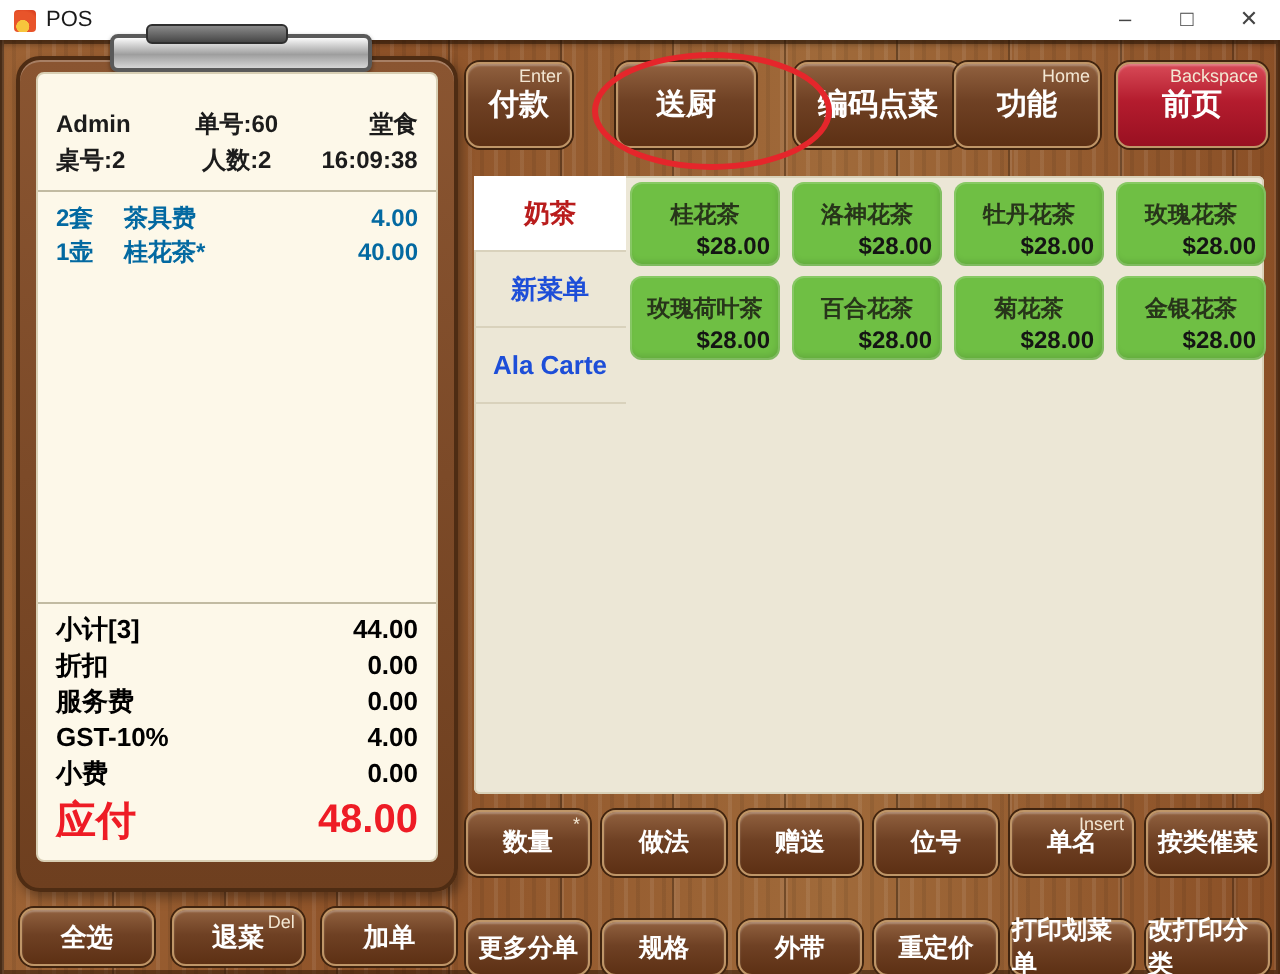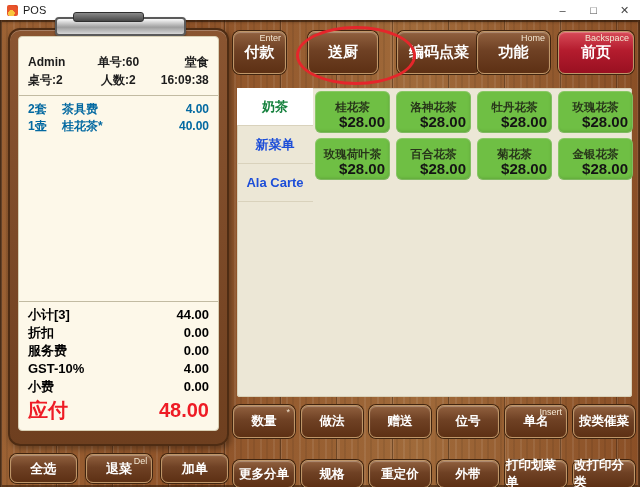--- a/index.html
+++ b/index.html
@@ -80,28 +80,28 @@
   .ab-prev{left:325px;width:76px;}
   .ellipse{position:absolute;left:63px;top:-5px;width:114px;height:53px;
     border:3px solid #e5262b;border-radius:50%;pointer-events:none;z-index:5;}
 
   
   .menu-panel{position:absolute;left:237px;top:68px;width:395px;height:309px;
     background:#ece7d6;border-radius:3px;box-shadow:inset 0 0 0 1px #d9d1b8;}
   .cat-sidebar{position:absolute;left:0;top:0;width:76px;height:100%;}
   .cat-tab{height:37px;display:flex;align-items:center;justify-content:center;
     font-size:13px;font-weight:bold;color:#1d4ed8;border-bottom:1px solid #d9d2bc;cursor:pointer;}
-  .cat-tab.selected{background:#ffffff;color:#15803d;}
+  .cat-tab.selected{background:#ffffff;color:#b91c1c;}
   .menu-grid{position:absolute;left:78px;top:3px;display:grid;
     grid-template-columns:repeat(4,75px);grid-auto-rows:42px;gap:5px 6px;}
   .menu-item{background:#6fbf44;border-radius:6px;position:relative;cursor:pointer;
     display:flex;align-items:center;justify-content:center;
     box-shadow:inset 0 0 0 1px rgba(255,255,255,.18), inset -1px -2px 3px rgba(0,0,0,.12);}
   .mi-name{font-size:11.5px;font-weight:bold;color:#27351a;padding-bottom:9px;text-align:center;}
-  .mi-price{position:absolute;right:5px;bottom:3px;font-size:15px;font-weight:bold;color:#141414;}
+  .mi-price{position:absolute;right:5px;bottom:3px;font-size:12px;font-weight:bold;color:#141414;}
 
   
   .bottom-row{position:absolute;left:233px;width:402px;display:flex;gap:6px;}
   .bottom-row .wbtn{flex:1;font-size:12.5px;}
   .bottom-row.r1{top:385px;height:33px;}
   .bottom-row.r2{top:440px;height:28px;}
 </style>
 </head>
 <body>
 
@@ -290,24 +290,24 @@
     </div>
 
     <div class="bottom-row r2">
       <div class="wbtn">
         <span>更多分单</span>
       </div>
       <div class="wbtn">
         <span>规格</span>
       </div>
       <div class="wbtn">
+        <span>外带</span>
+      </div>
+      <div class="wbtn">
         <span>重定价</span>
-      </div>
-      <div class="wbtn">
-        <span>外带</span>
       </div>
       <div class="wbtn">
         <span>打印划菜单</span>
       </div>
       <div class="wbtn">
         <span>改打印分类</span>
       </div>
     </div>
 
   </div>

